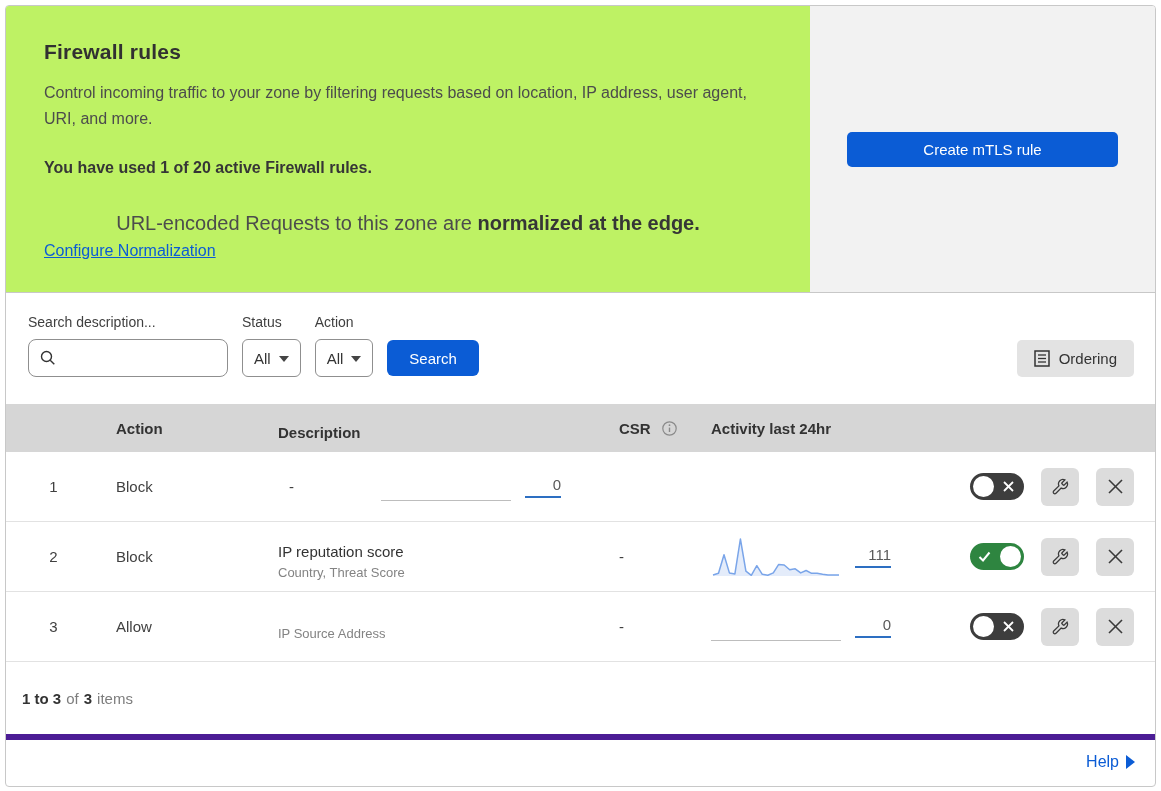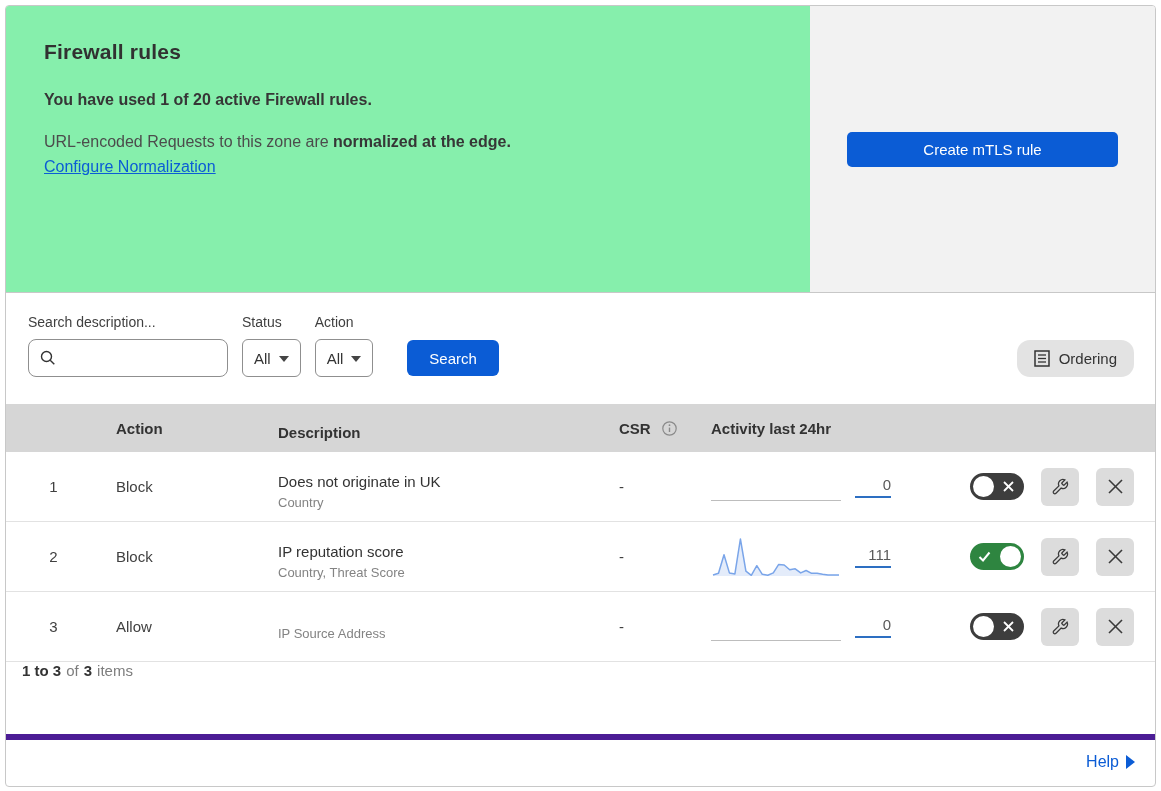--- a/index.html
+++ b/index.html
@@ -3,25 +3,25 @@
 <meta charset="utf-8">
 <style>
   * { box-sizing: border-box; margin: 0; padding: 0; }
   html,body { width:1161px; height:791px; background:#fff; overflow:hidden;
     font-family:"Liberation Sans","DejaVu Sans",sans-serif; color:#333; }
   .card { position:absolute; left:5px; top:5px; width:1151px; height:782px;
     border:1px solid #c8c8c8; border-radius:4px; background:#fff; overflow:hidden; }
 
   
   .header-section { display:flex; height:287px; border-bottom:1px solid #c8c8c8; }
-  .header-left { flex:1; padding:34px 38px; background:#86efac; }
+  .header-left { flex:1; padding:34px 38px; background:#bef264; }
   .page-title { font-size:21px; font-weight:700; color:#313131; letter-spacing:.2px; }
   .page-desc { margin-top:16px; font-size:16px; line-height:1.62; color:#4c4c4c; max-width:710px; }
   .usage-note { margin-top:27px; font-size:16px; font-weight:700; color:#363636; }
-  .norm-line { margin-top:24px; font-size:16px; color:#4c4c4c; }
+  .norm-line { margin-top:35px; font-size:20px; color:#4c4c4c;text-align:center; }
   .norm-line b { color:#363636; }
   .norm-link { display:inline-block; margin-top:7px; font-size:16px; color:#0b5cd5;
     text-decoration:underline; cursor:pointer; }
   .header-right { width:345px; background:#f2f2f2; display:flex; flex-direction:column;
     align-items:center; justify-content:center; gap:11px; }
   .btn-primary { width:271px; height:35px; background:#0b5cd5; color:#fff; border:none;
     border-radius:5px; font-size:15px; font-family:inherit; cursor:pointer; }
 
   
   .filter-section { display:flex; align-items:flex-end; gap:14px; padding:21px 21px 27px 22px; }
@@ -29,24 +29,24 @@
   .fgroup .flabel { font-size:14px; color:#3f3f3f; margin-bottom:9px; }
   .search-box { position:relative; width:200px; }
   .search-box input { width:200px; height:38px; border:1px solid #8f8f8f; border-radius:8px;
     padding:0 10px 0 36px; font-size:15px; font-family:inherit; outline:none; background:#fff; }
   .search-box svg { position:absolute; left:12px; top:11px; }
   .select { height:38px; border:1px solid #8f8f8f; border-radius:6px; background:#fff;
     display:flex; align-items:center; gap:8px; padding:12px 11px; font-size:15px; color:#333; cursor:pointer; }
   .caret { width:0; height:0; border-left:5px solid transparent; border-right:5px solid transparent;
     border-top:6px solid #444; margin-top:2px; }
   .btn-search { height:36px; padding:0 22px; background:#0b5cd5; color:#fff; border:none;
-    border-radius:6px; font-size:15px; font-family:inherit; cursor:pointer; margin-bottom:1px;margin-left:20px; }
+    border-radius:6px; font-size:15px; font-family:inherit; cursor:pointer; margin-bottom:1px; }
   .fspacer { flex:1; }
   .btn-ordering { height:37px; padding:0 17px; background:#e3e3e3; color:#333; border:none;
-    border-radius:13px; font-size:15px; font-family:inherit; cursor:pointer;
+    border-radius:5px; font-size:15px; font-family:inherit; cursor:pointer;
     display:flex; align-items:center; gap:9px; }
 
   
   .thead { display:flex; align-items:center; height:48px; background:#d6d6d6;
     font-size:15px; font-weight:700; color:#333; }
   .trow { display:flex; align-items:center; height:70px; border-bottom:1px solid #e2e2e2;
     font-size:15px; color:#404040; background:#fff; }
   .col-num { width:95px; text-align:center; }
   .col-action { width:175px; padding-left:15px; }
   .col-desc { width:330px; padding-left:2px;margin-top:9px; }
@@ -69,39 +69,40 @@
   .knob { position:absolute; top:3px; width:21px; height:21px; border-radius:50%; background:#fff; }
   .toggle.off .knob { left:3px; }
   .toggle.on  .knob { right:3px; }
   .tog-x, .tog-check { position:absolute; top:7px; }
   .toggle.off .tog-x { right:9px; display:block; }
   .toggle.on  .tog-check { left:8px; display:block; }
   .icon-btn { width:38px; height:38px; background:#dcdcdc; border:none; border-radius:6px;
     display:flex; align-items:center; justify-content:center; cursor:pointer; flex:none; }
 
   
-  .table-footer { height:72px; display:flex; padding:0 16px;
+  .table-footer { height:72px; display:flex; align-items:center; padding:0 16px;
     font-size:15px; color:#7d7d7d; }
   .table-footer b { color:#333; font-weight:700; }
   .table-footer span { margin-right:5px; }
   .help-strip { height:50px; border-top:6px solid #4c1d95; display:flex; align-items:center;
     justify-content:flex-end; padding-right:20px; }
   .help-link { font-size:16px; color:#0b5cd5; cursor:pointer; display:flex; align-items:center;
     gap:7px; text-decoration:none; }
   .help-arrow { width:0; height:0; border-top:7px solid transparent; border-bottom:7px solid transparent;
     border-left:9px solid #0b5cd5; }
 </style>
 </head>
 <body>
 
 <div class="card">
 
   <div class="header-section">
     <div class="header-left">
       <div class="page-title">Firewall rules</div>
+      <p class="page-desc">Control incoming traffic to your zone by filtering requests based on location, IP address, user agent, URI, and more.</p>
       <p class="usage-note">You have used 1 of 20 active Firewall rules.</p>
       <p class="norm-line"><span>URL-encoded Requests to this zone are </span><b>normalized at the edge.</b></p>
       <a class="norm-link">Configure Normalization</a>
     </div>
     <div class="header-right">
       <button class="btn-primary">Create mTLS rule</button>
     </div>
   </div>
 
   <div class="filter-section">
@@ -154,24 +155,20 @@
           <circle cx="7.5" cy="4.2" r="0.9" fill="#8a8a8a"></circle>
         </svg>
     </div>
     <div class="col-activity">Activity last 24hr</div>
     <div class="col-controls"></div>
   </div>
 
   <div class="trow">
     <div class="col-num">1</div>
     <div class="col-action">Block</div>
-    <div class="col-desc">
-      <div class="desc-title">Does not originate in UK</div>
-      <div class="desc-sub">Country</div>
-    </div>
     <div class="col-csr">-</div>
     <div class="col-activity">
       <div class="spark flat"></div>
       <a class="activity-link">0</a>
     </div>
     <div class="col-controls">
       <div class="toggle off">
 
         <svg class="tog-x" width="13" height="13" viewBox="0 0 13 13">
             <line x1="2" y1="2" x2="11" y2="11" stroke="#fff" stroke-width="1.8"></line>

